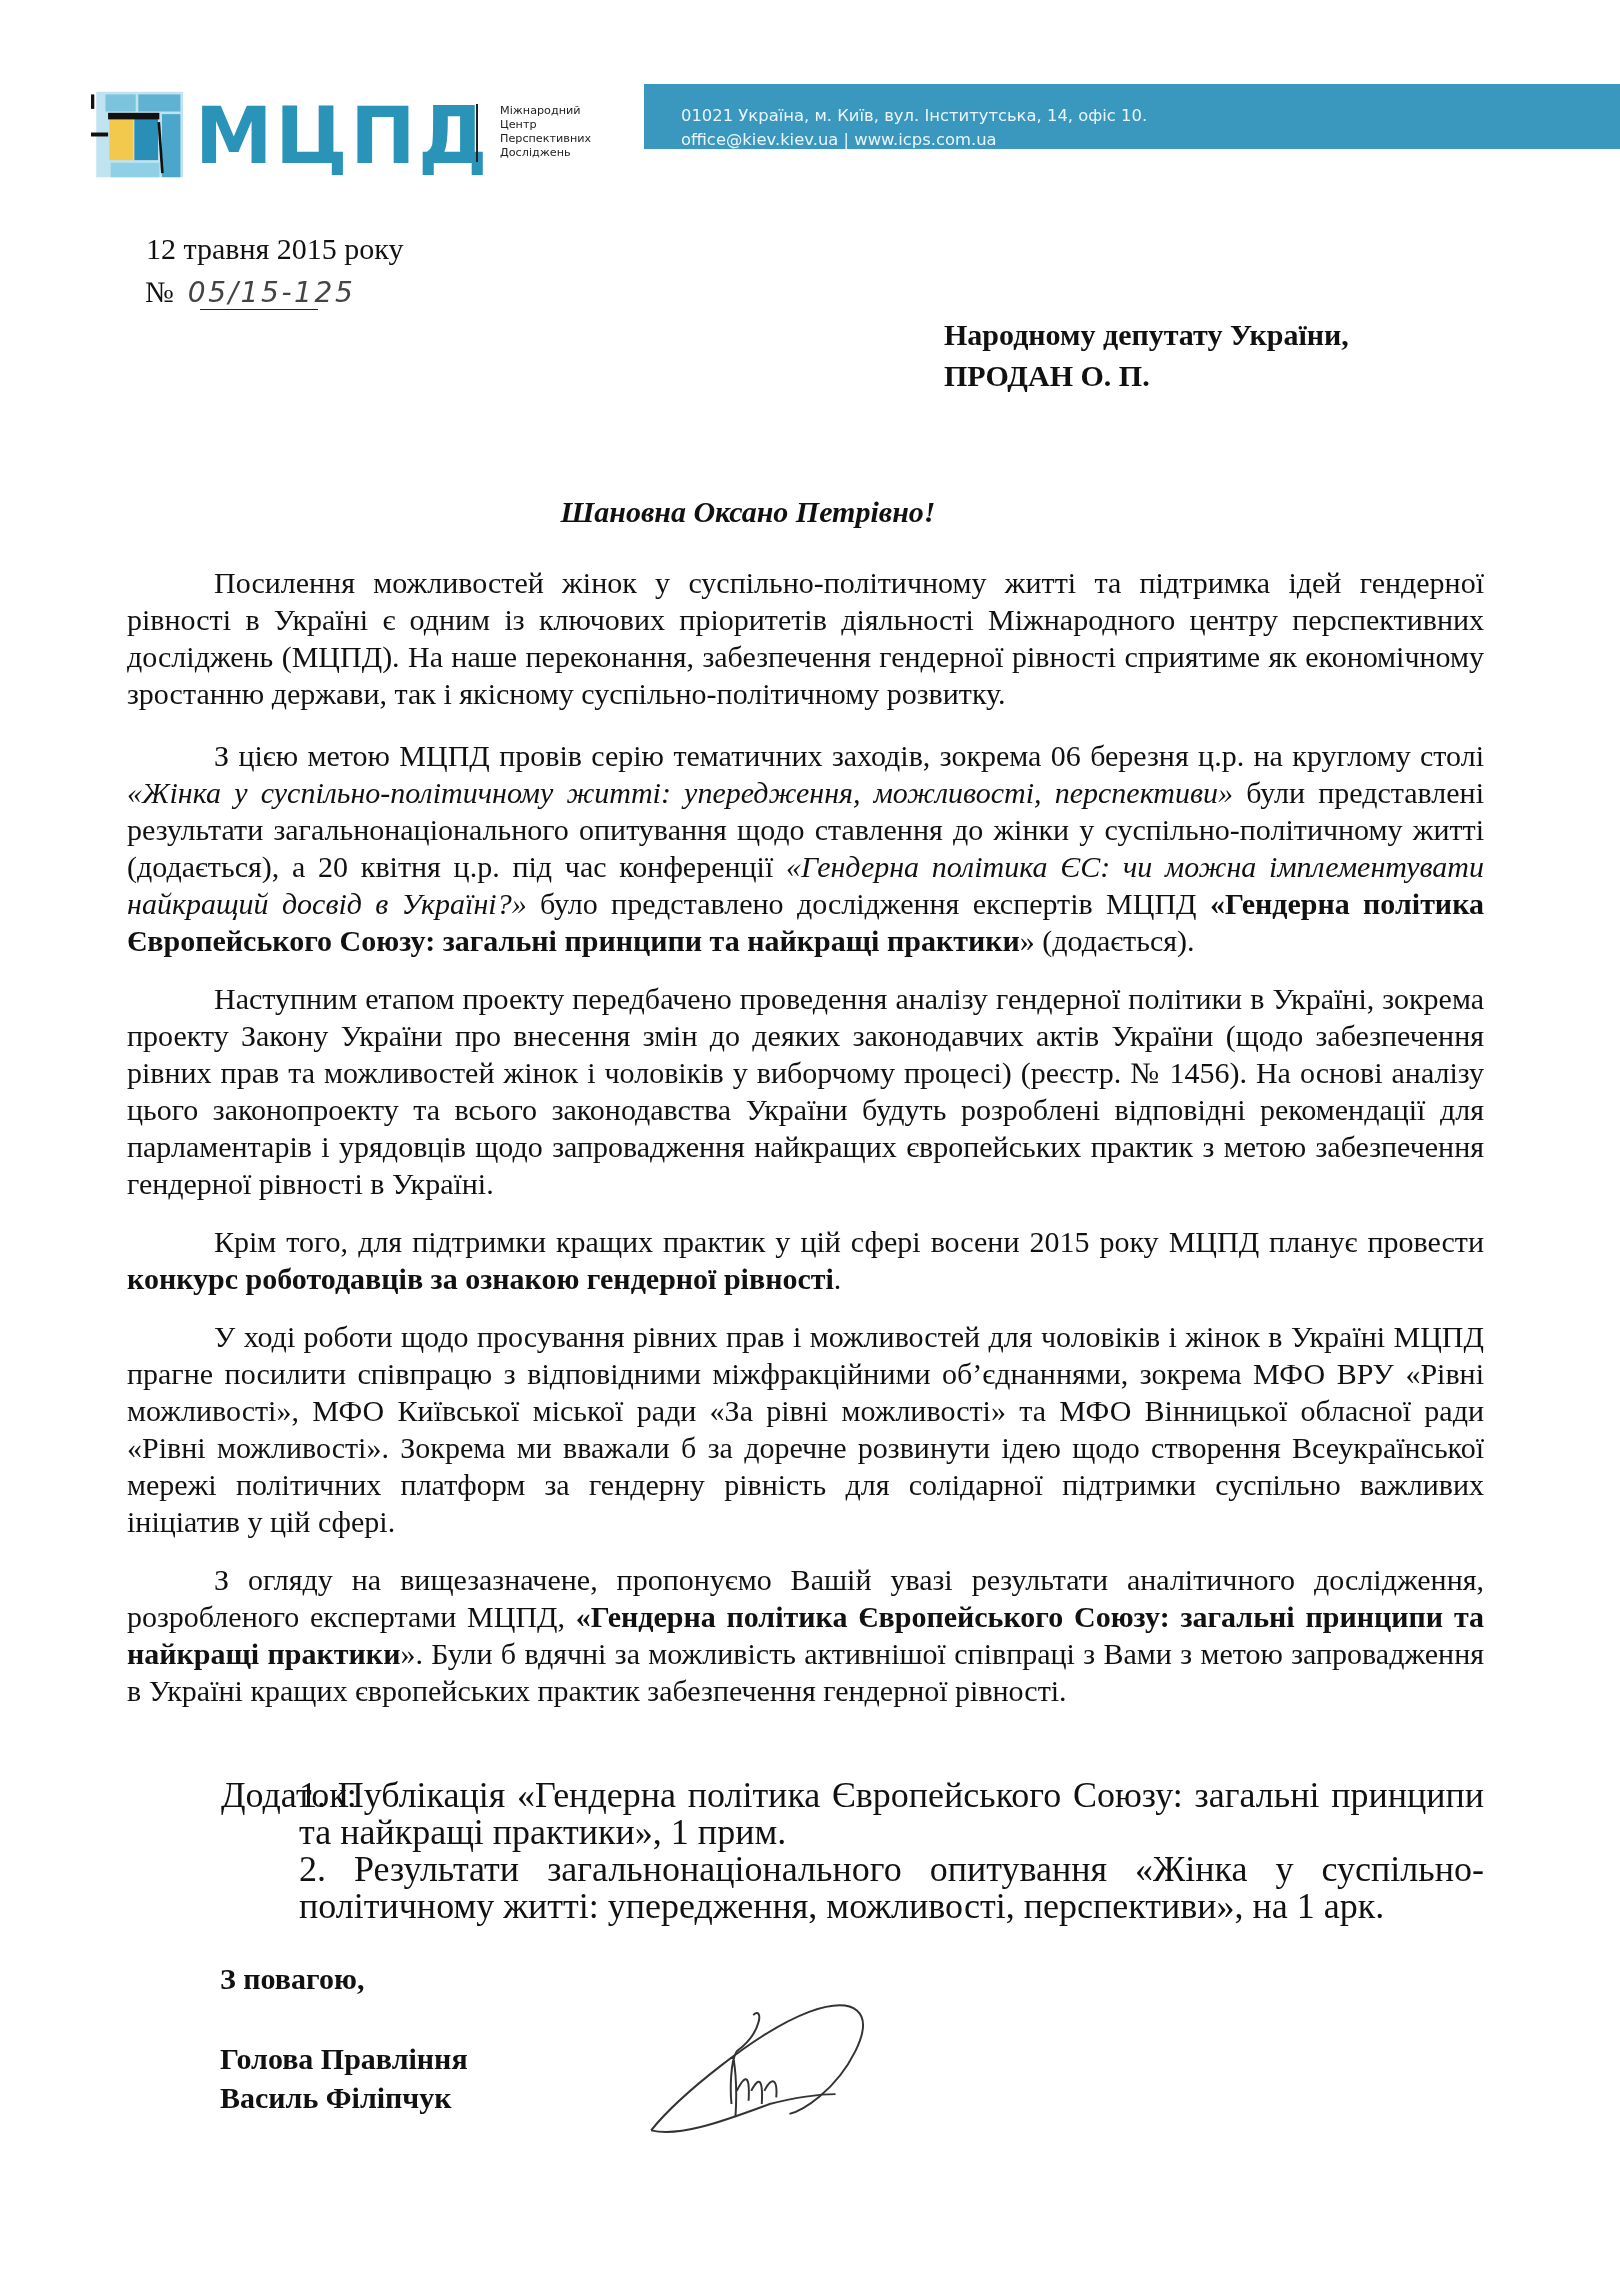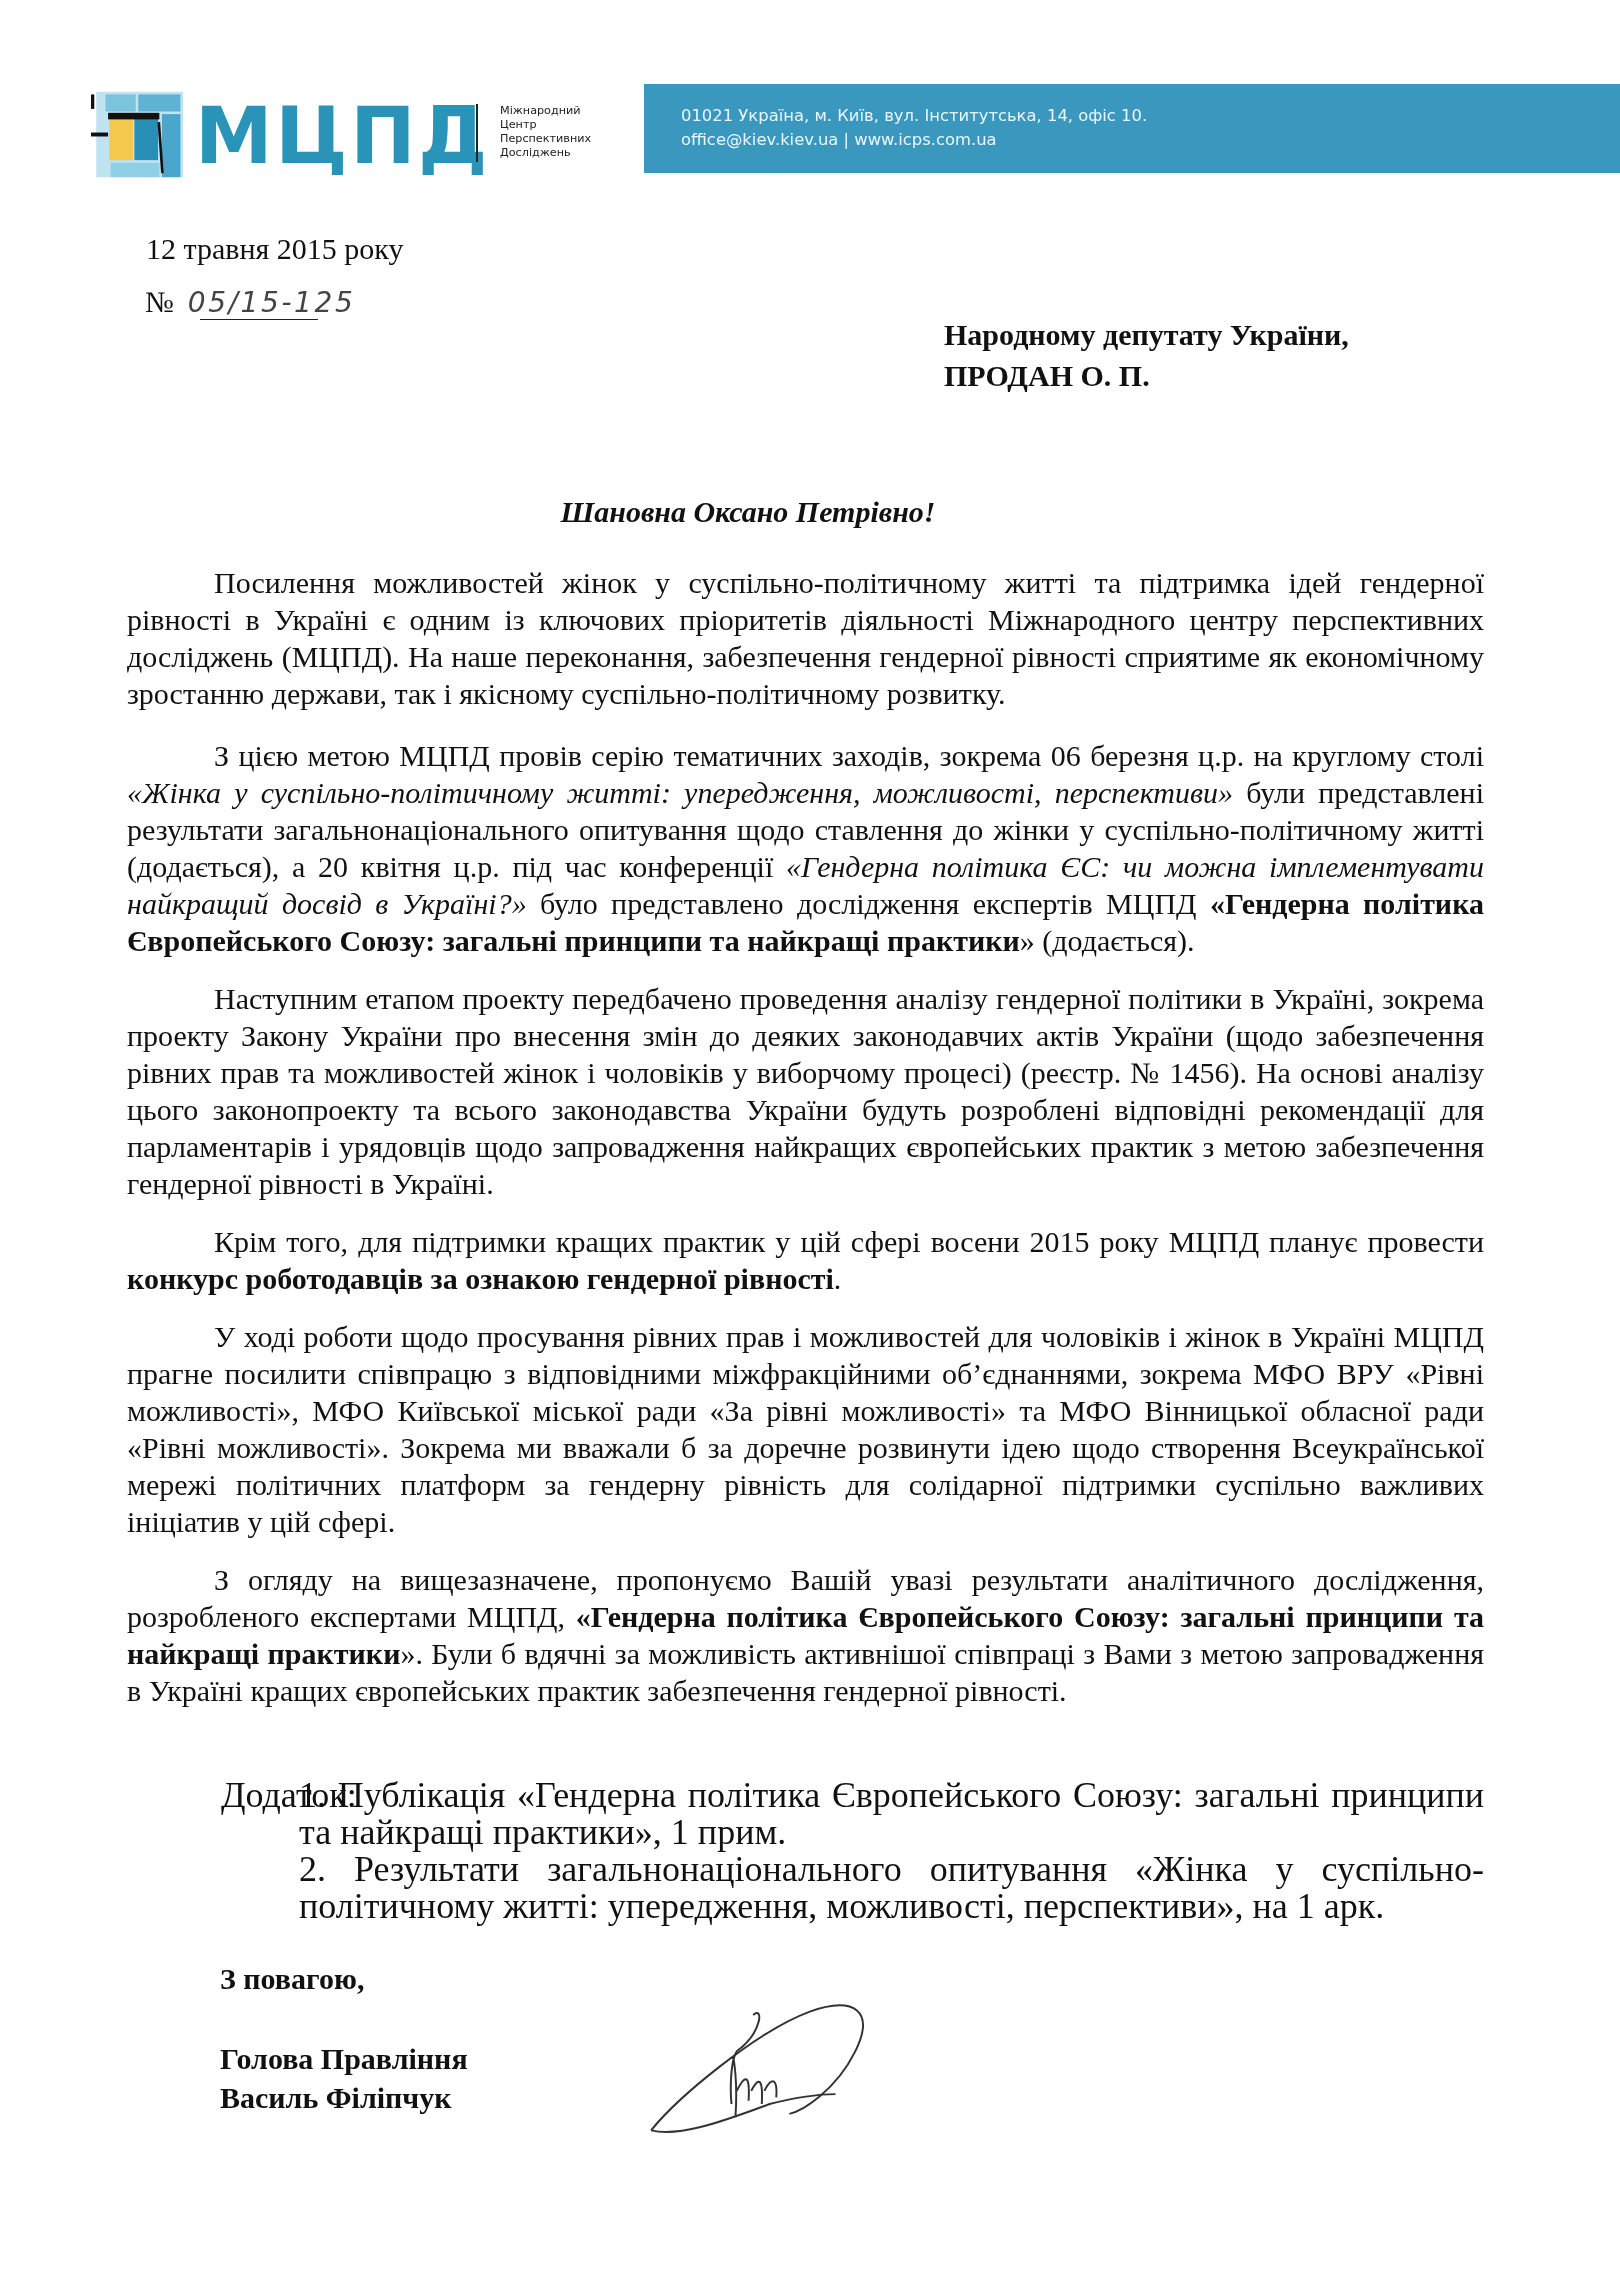--- a/index.html
+++ b/index.html
@@ -6,29 +6,29 @@
   body { width: 1620px; height: 2273px; position: relative; overflow: hidden;
          font-family: "Liberation Serif", "DejaVu Serif", serif; color: #111; }
 
   
   .logo-mark { position: absolute; left: 91px; top: 89px; width: 92px; height: 91px; }
   .logo-text { position: absolute; left: 195px; top: 97px; font-family: "DejaVu Sans", "Liberation Sans", sans-serif;
                font-weight: bold; font-size: 78px; line-height: 78px; color: #2a94b8; letter-spacing: 2.6px; }
   .logo-divider { position: absolute; left: 476px; top: 104px; width: 2px; height: 58px; background: #222; }
   .logo-sub { position: absolute; left: 500px; top: 104px; font-family: "DejaVu Sans", "Liberation Sans", sans-serif;
               font-size: 11.2px; line-height: 14px; color: #222; }
-  .contact-band { position: absolute; left: 644px; top: 84px; width: 976px; height: 89px; background: #3a98bf; }
+  .contact-band { position: absolute; left: 644px; top: 84px; width: 976px; height: 65px; background: #3a98bf; }
   .contact-band .line { position: absolute; left: 37px; font-family: "DejaVu Sans", "Liberation Sans", sans-serif;
                         font-size: 16.4px; color: #eaf6fb; white-space: nowrap; }
   .contact-band .l1 { top: 22px; }
   .contact-band .l2 { top: 46px; }
 
   
   .date { position: absolute; left: 146px; top: 232px; font-size: 30px; }
-  .refno { position: absolute; left: 145px; top: 285px; font-size: 30px; }
+  .refno { position: absolute; left: 145px; top: 275px; font-size: 30px; }
   .refno .hand { font-family: "DejaVu Sans", sans-serif; font-style: italic; font-size: 28px; color: #444;
                  font-weight: 300; margin-left: 6.6px; letter-spacing: 2.6px; }
   .refno .uline { position: absolute; left: 55px; top: 34px; width: 118px; height: 1.3px; background: #222; }
 
   
   .addressee { position: absolute; left: 944px; top: 314px; font-size: 30px; font-weight: bold; line-height: 41px; }
 
   
   .salutation { position: absolute; left: 0; width: 1496px; top: 495px; text-align: center; font-size: 30px; font-weight: bold; font-style: italic; }
 

